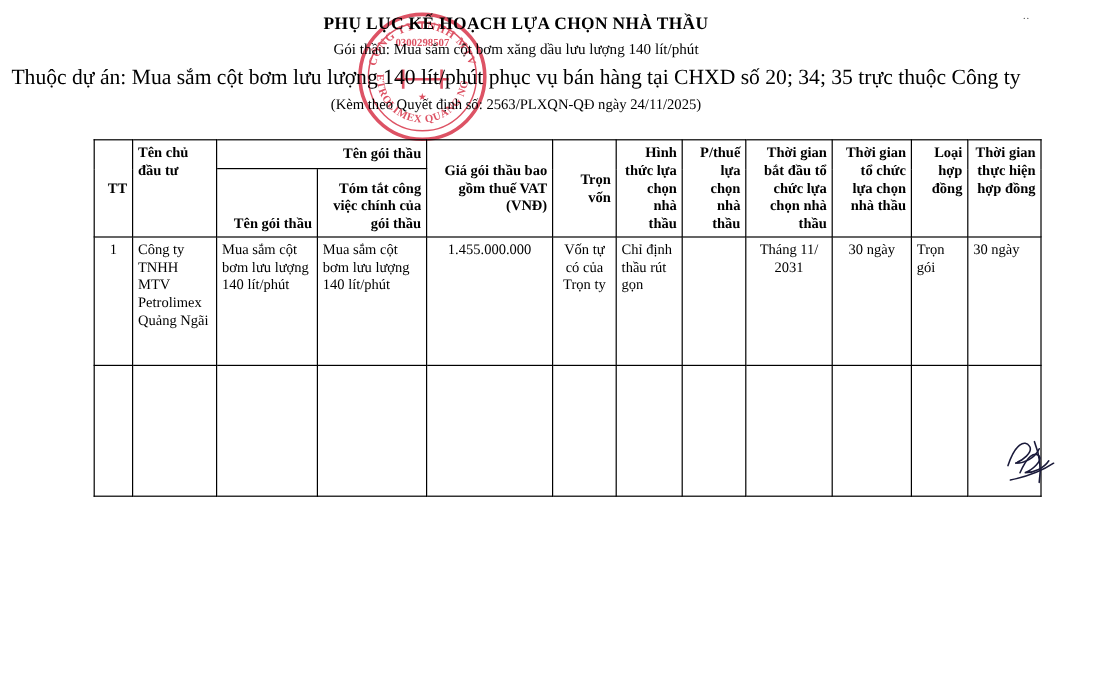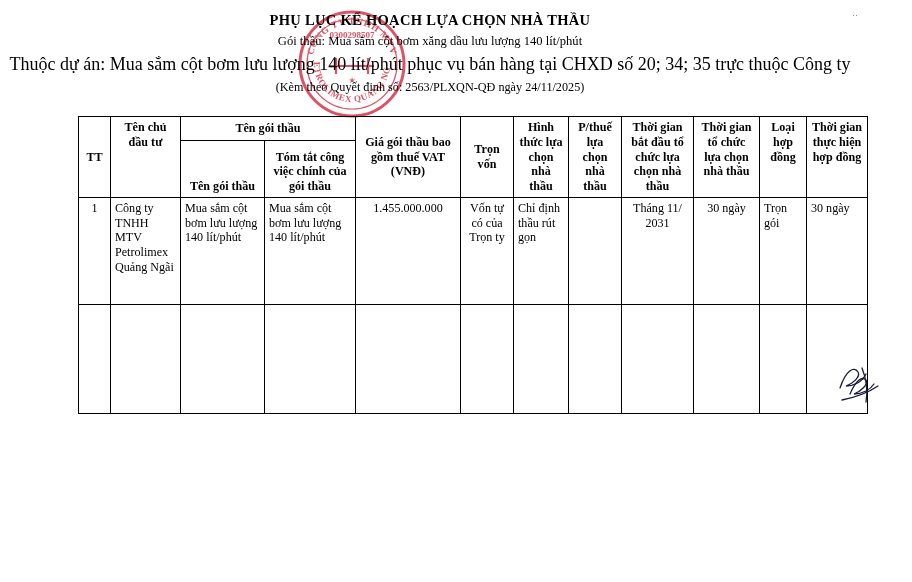--- a/index.html
+++ b/index.html
@@ -87,21 +87,21 @@
     table-layout: fixed;
   }
   table.plan th, table.plan td {
     border: 1px solid #000000;
     vertical-align: top;
     padding: 3px 4px;
     font-size: 12.1px;
     line-height: 1.22;
   }
   table.plan th {
-    text-align: center;
+    text-align: right;
     font-weight: bold;
   }
   td.num {
     text-align: center;
   }
   td.ctr {
     text-align: center;
   }
   .row-body td {
     height: 100px;
@@ -158,21 +158,21 @@
       <col style="width:55px">
       <col style="width:53px">
       <col style="width:72px">
       <col style="width:66px">
       <col style="width:47px">
       <col style="width:61px">
     </colgroup>
     <thead>
       <tr>
         <th rowspan="2" style="vertical-align:middle">TT</th>
-        <th rowspan="2" style="text-align:center">Tên chủ đầu tư</th>
+        <th rowspan="2" style="text-align:left">Tên chủ đầu tư</th>
         <th colspan="2" style="vertical-align:middle">Tên gói thầu</th>
         <th rowspan="2" style="vertical-align:middle">Giá gói thầu bao gồm thuế VAT (VNĐ)</th>
         <th rowspan="2" style="vertical-align:middle">Trọn vốn</th>
         <th rowspan="2">Hình thức lựa chọn nhà thầu</th>
         <th rowspan="2">P/thuế lựa chọn nhà thầu</th>
         <th rowspan="2">Thời gian bắt đầu tổ chức lựa chọn nhà thầu</th>
         <th rowspan="2">Thời gian tổ chức lựa chọn nhà thầu</th>
         <th rowspan="2">Loại hợp đồng</th>
         <th rowspan="2">Thời gian thực hiện hợp đồng</th>
       </tr>

